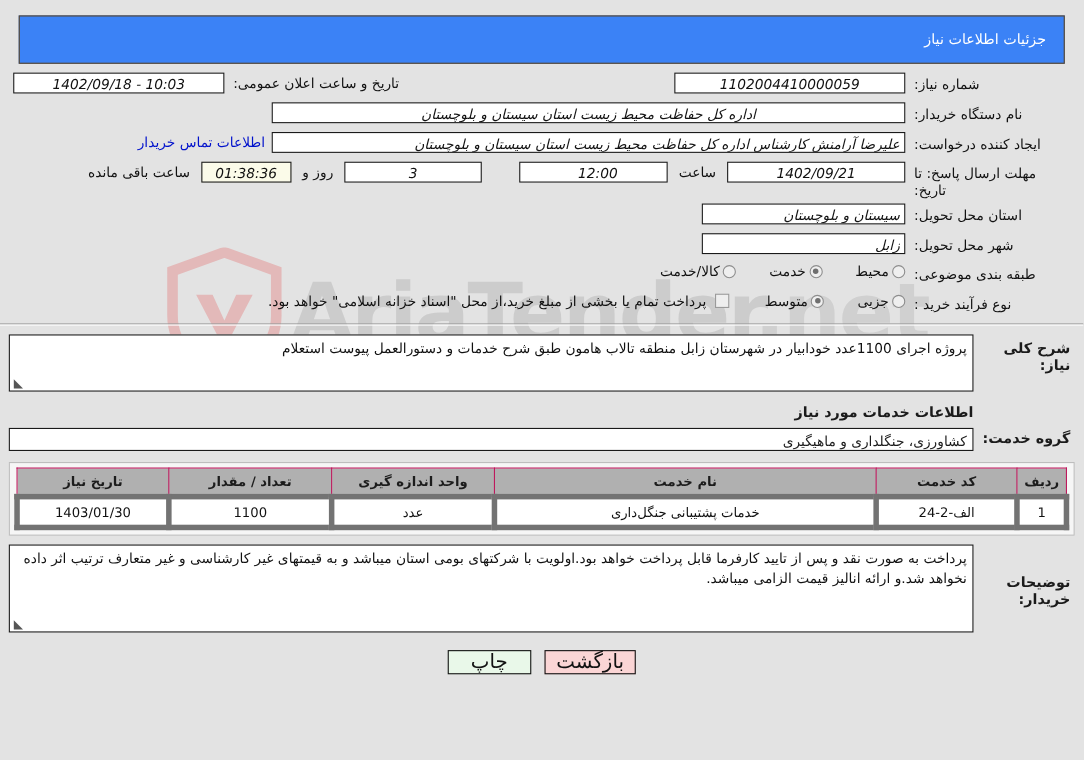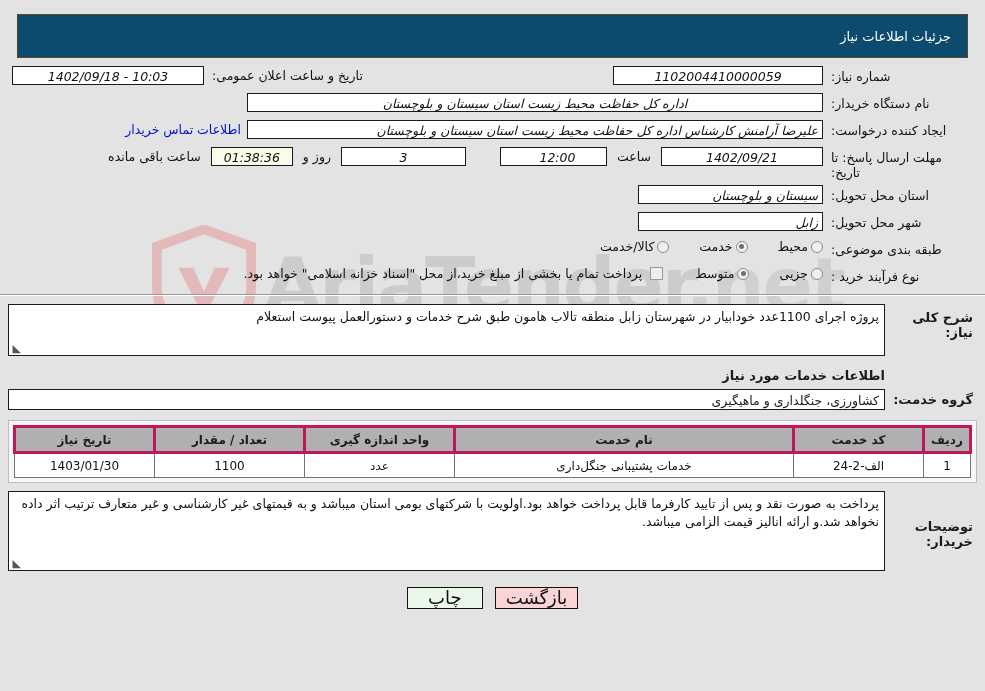--- a/index.html
+++ b/index.html
@@ -53,21 +53,21 @@
 
   
   #page {
     position: relative;
     z-index: 2;
     padding: 0;
   }
   .header-bar {
     margin: 14px 17px 0 17px;
     height: 44px;
-    background: #0c4a6e;
+    background: #3b82f6;
     border: 1px solid #5c4526;
     display: flex;
     align-items: center;
     justify-content: flex-start;
     padding: 0 16px;
     box-sizing: border-box;
   }
   .header-bar .title {
     color: #ffffff;
     font-size: 13px;
@@ -129,21 +129,21 @@
     text-overflow: clip;
     text-align: center;
     font-style: italic;
   }
   .tbox.rtl-text { text-align: right; direction: rtl; }
   .tbox.ltr-num  { direction: ltr; text-align: center; }
 
   .w-need-no   { width: 210px; }
   .w-org       { width: 232px; }
   .w-date      { width: 162px; }
-  .w-time      { width: 107px; padding-left: 12px; }
+  .w-time      { width: 135px; padding-left: 12px; }
   .w-days      { width: 125px; }
   .w-countdown { width: 82px; background: #fbfbe9; }
   .w-province  { width: 185px; }
   .w-city      { width: 185px; }
   .w-announce  { width: 192px; }
 
   .plain {
     font-size: 12.5px;
     color: #111;
     white-space: nowrap;
@@ -297,30 +297,30 @@
     box-sizing: border-box;
   }
   table.grid {
     width: 100%;
     border-collapse: collapse;
     font-size: 12px;
   }
   table.grid th {
     background: #b0b0b0;
     color: #1c1c1c;
-    border: 3px solid #be185d;
+    border: 1px solid #be185d;
     font-weight: bold;
     height: 23px;
     padding: 0 6px;
     text-align: center;
     white-space: nowrap;
   }
   table.grid td {
     background: #ffffff;
-    border: 1px solid #737373;
+    border: 5px solid #737373;
     height: 23px;
     padding: 0 6px;
     text-align: center;
     color: #111;
     white-space: nowrap;
   }
   .col-row   { width: 32px; }
   .col-code  { width: 115px; }
   .col-name  { width: auto; }
   .col-unit  { width: 135px; }

